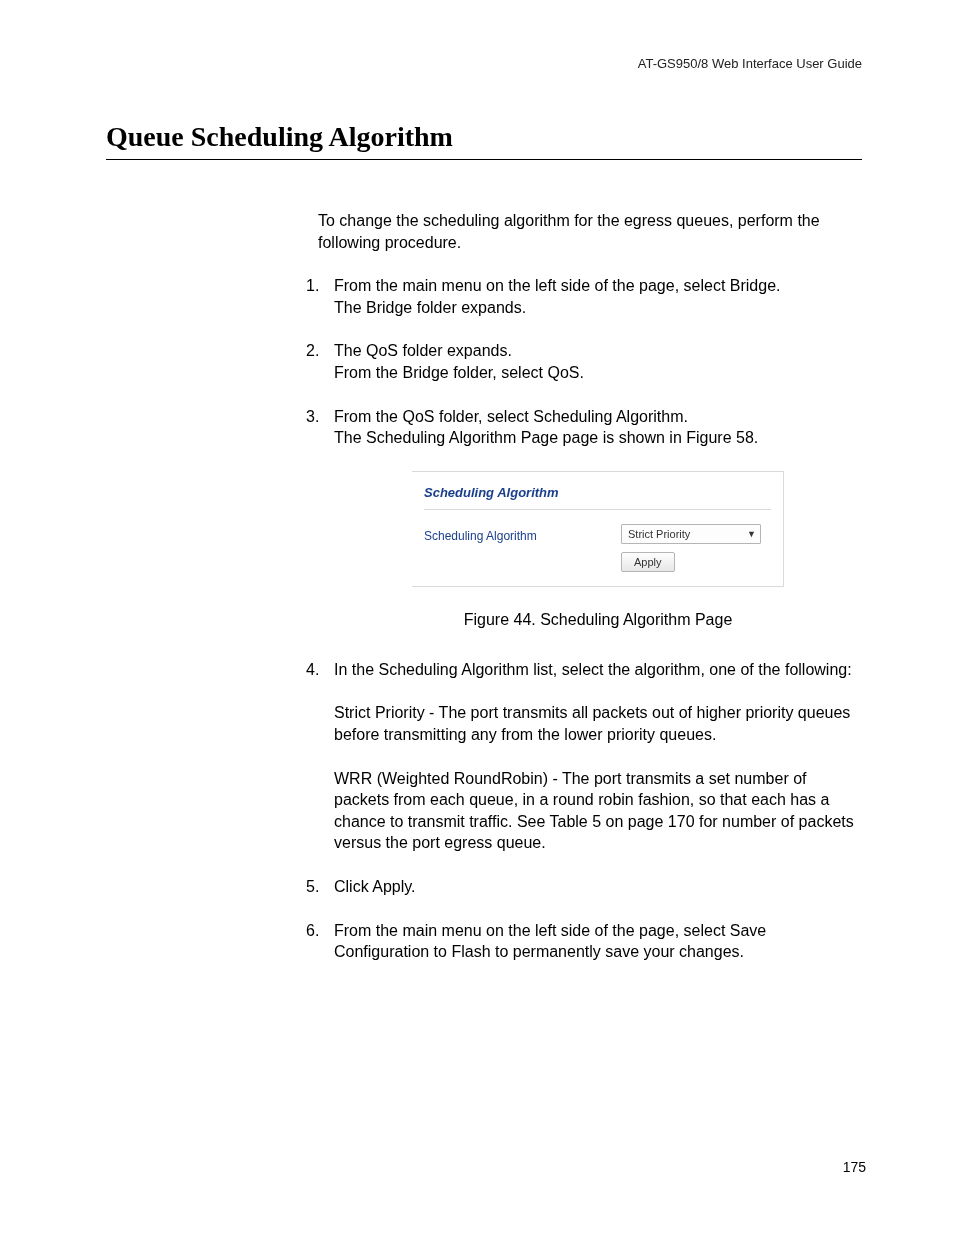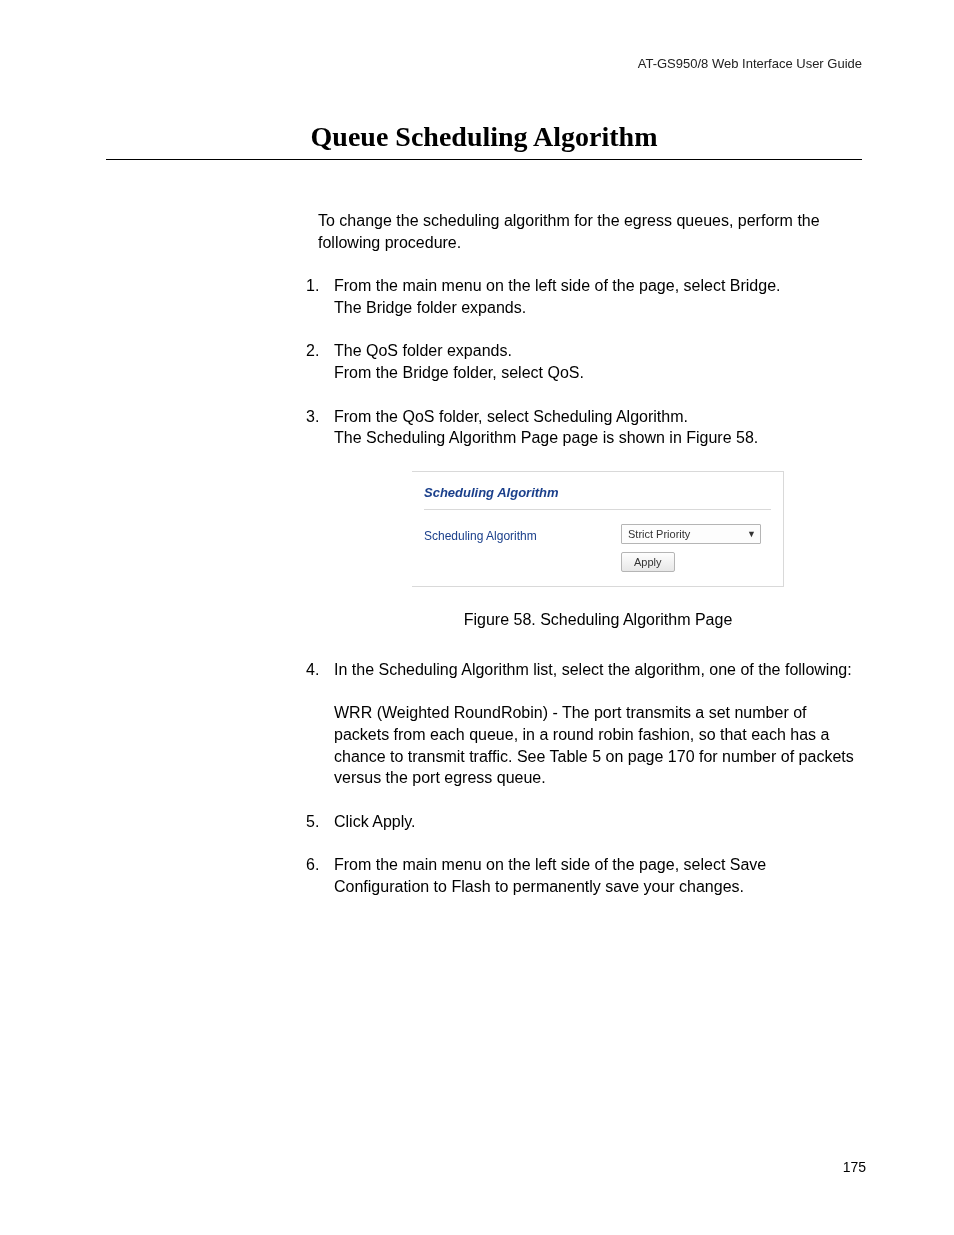--- a/index.html
+++ b/index.html
@@ -24,21 +24,20 @@
   }
   .title-block {
     border-bottom: 1px solid #000;
     padding-bottom: 6px;
     margin-bottom: 50px;
   }
   .title-block h1 {
     font-family: "Times New Roman", Times, serif;
     font-weight: bold;
     font-size: 28px;
-    text-align: center;
   }
   .content {
     margin-left: 200px;
     font-size: 16px;
     line-height: 1.35;
   }
   .content p.intro { margin-bottom: 22px; margin-left: 12px; }
   ol.steps { list-style: none; }
   ol.steps > li {
     display: flex;
@@ -194,35 +193,38 @@
           <div class="ui-label">Scheduling Algorithm</div>
           <div class="ui-controls">
             <div class="ui-select">
               <span>Strict Priority</span>
               <span class="caret">▼</span>
             </div>
             <div class="ui-apply">Apply</div>
           </div>
         </div>
       </div>
-      <div class="figure-caption">Figure 58. Scheduling Algorithm Page</div>
+      <div class="figure-caption">Figure 44. Scheduling Algorithm Page</div>
     </div>
 
     <ol class="steps">
       <li>
         <div class="num">4.</div>
         <div class="body">
           <p>
             <span>In the </span><b>Scheduling Algorithm</b><span> list, select the algorithm, one of the following:</span>
           </p>
         </div>
       </li>
     </ol>
 
     <div class="sub-block">
+      <p>
+        <b>Strict Priority</b><span> - The port transmits all packets out of higher priority queues before transmitting any from the lower priority queues.</span>
+      </p>
       <p>
         <b>WRR (Weighted RoundRobin)</b><span> - The port transmits a set number of packets from each queue, in a round robin fashion, so that each has a chance to transmit traffic. See Table 5 on page 170 for number of packets versus the port egress queue.</span>
       </p>
     </div>
 
     <ol class="steps">
       <li>
         <div class="num">5.</div>
         <div class="body">
           <p>

